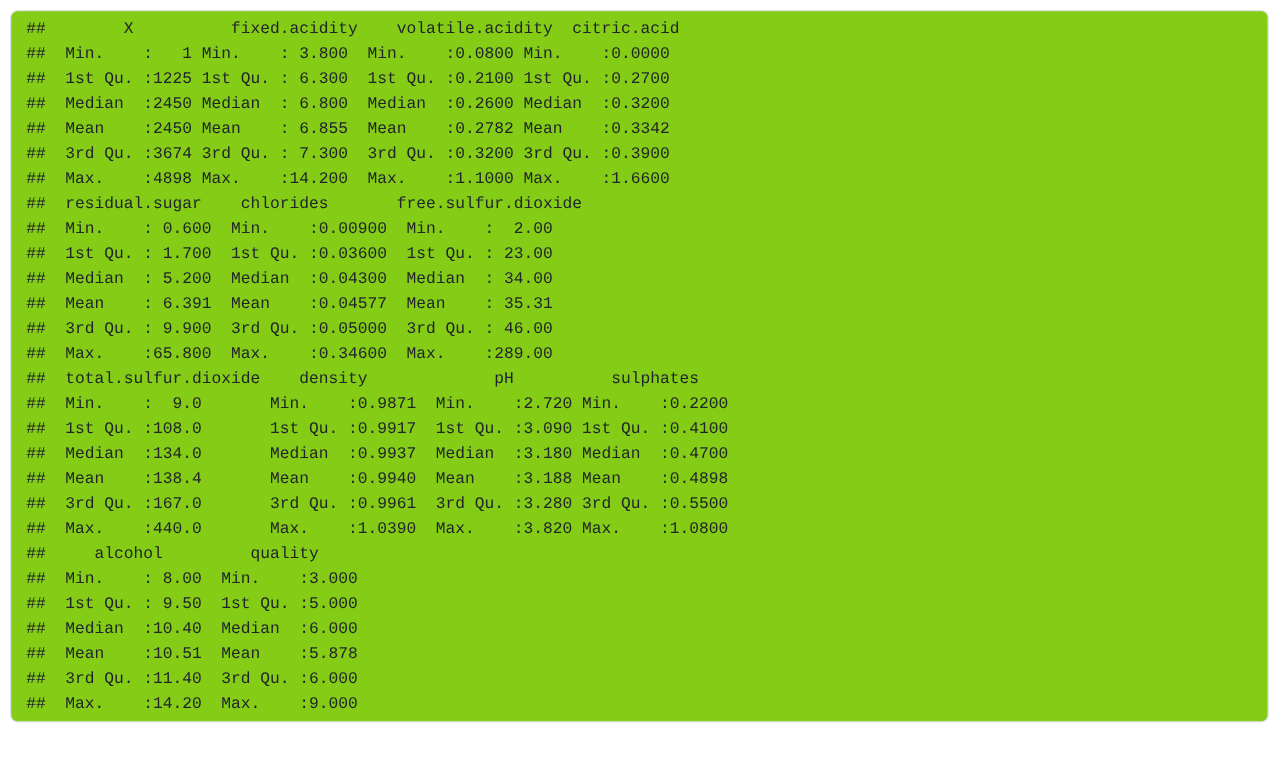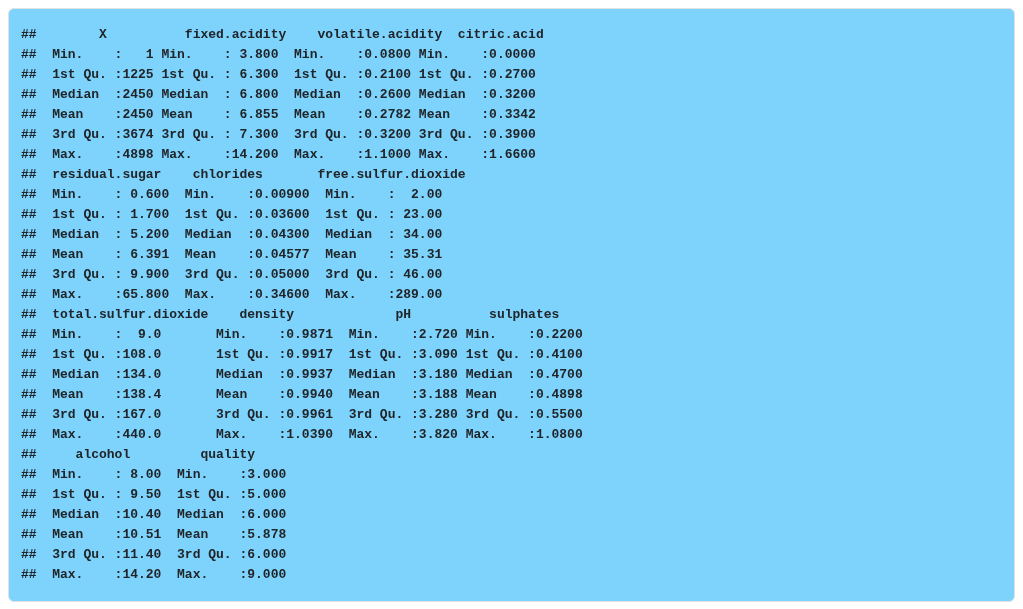--- a/index.html
+++ b/index.html
@@ -4,25 +4,24 @@
 <style>
   body {
     margin: 0;
     padding: 8px;
     background: #ffffff;
     font-family: ui-sans-serif, system-ui, sans-serif;
   }
   .code-block {
     border: 1px solid #dee2e6;
     border-radius: 6px;
-    background: #7dd3fc;
-    padding: 16px 12px;
+    background: #84cc16;
+    padding: 4px 12px;
     overflow: auto;
     box-sizing: border-box;
-    font-weight: bold;
   }
   .code-block pre {
     margin: 0;
     font-family: SFMono-Regular, Menlo, Monaco, Consolas, "Liberation Mono", "Courier New", monospace;
     font-size: 13px;
     line-height: 20px;
     white-space: pre;
     color: #212529;
   }
 </style>

